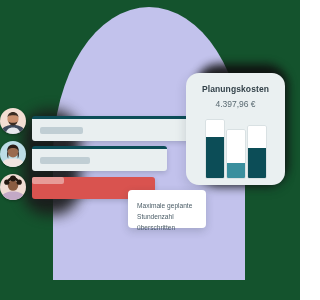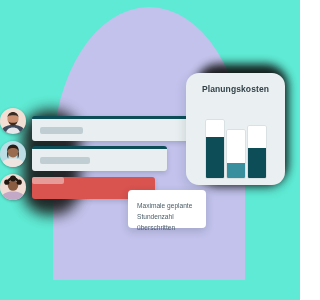--- a/index.html
+++ b/index.html
@@ -12,21 +12,21 @@
     width: 300px;
     height: 300px;
     overflow: hidden;
     font-family: "Liberation Sans", "DejaVu Sans", sans-serif;
   }
 
   #scene {
     position: relative;
     width: 300px;
     height: 300px;
-    background: #5eead4;
+    background: #14532d;
     overflow: hidden;
   }
 
   
   .arch {
     position: absolute;
     left: 53px;
     top: 7px;
     width: 192px;
     height: 273px;
@@ -240,20 +240,21 @@
         <path d="M6.6 10.5c0-5 3-7.4 6.4-7.4s6.4 2.4 6.4 7.4c-1.3-2.2-2.2-4.6-6.4-4.6s-5.1 2.4-6.4 4.6z" fill="#231710"></path>
         <circle cx="6.8" cy="8.2" r="2.6" fill="#231710"></circle>
         <circle cx="19.2" cy="8.2" r="2.6" fill="#231710"></circle>
         <circle cx="13" cy="4.4" r="3" fill="#231710"></circle>
       </svg>
     </span>
   </div>
 
   <div class="card">
     <div class="card-title">Planungskosten</div>
+    <div class="card-value">4.397,96 €</div>
 
     <div class="bars">
       <div class="bar bar-a">
         <div class="bar-fill" style="height:70%;background:#0c4d57;"></div>
       </div>
       <div class="bar bar-b">
         <div class="bar-fill" style="height:32%;background:#3a8f9e;"></div>
       </div>
       <div class="bar bar-c">
         <div class="bar-fill" style="height: 58%; background: rgb(12, 77, 87);"></div>

